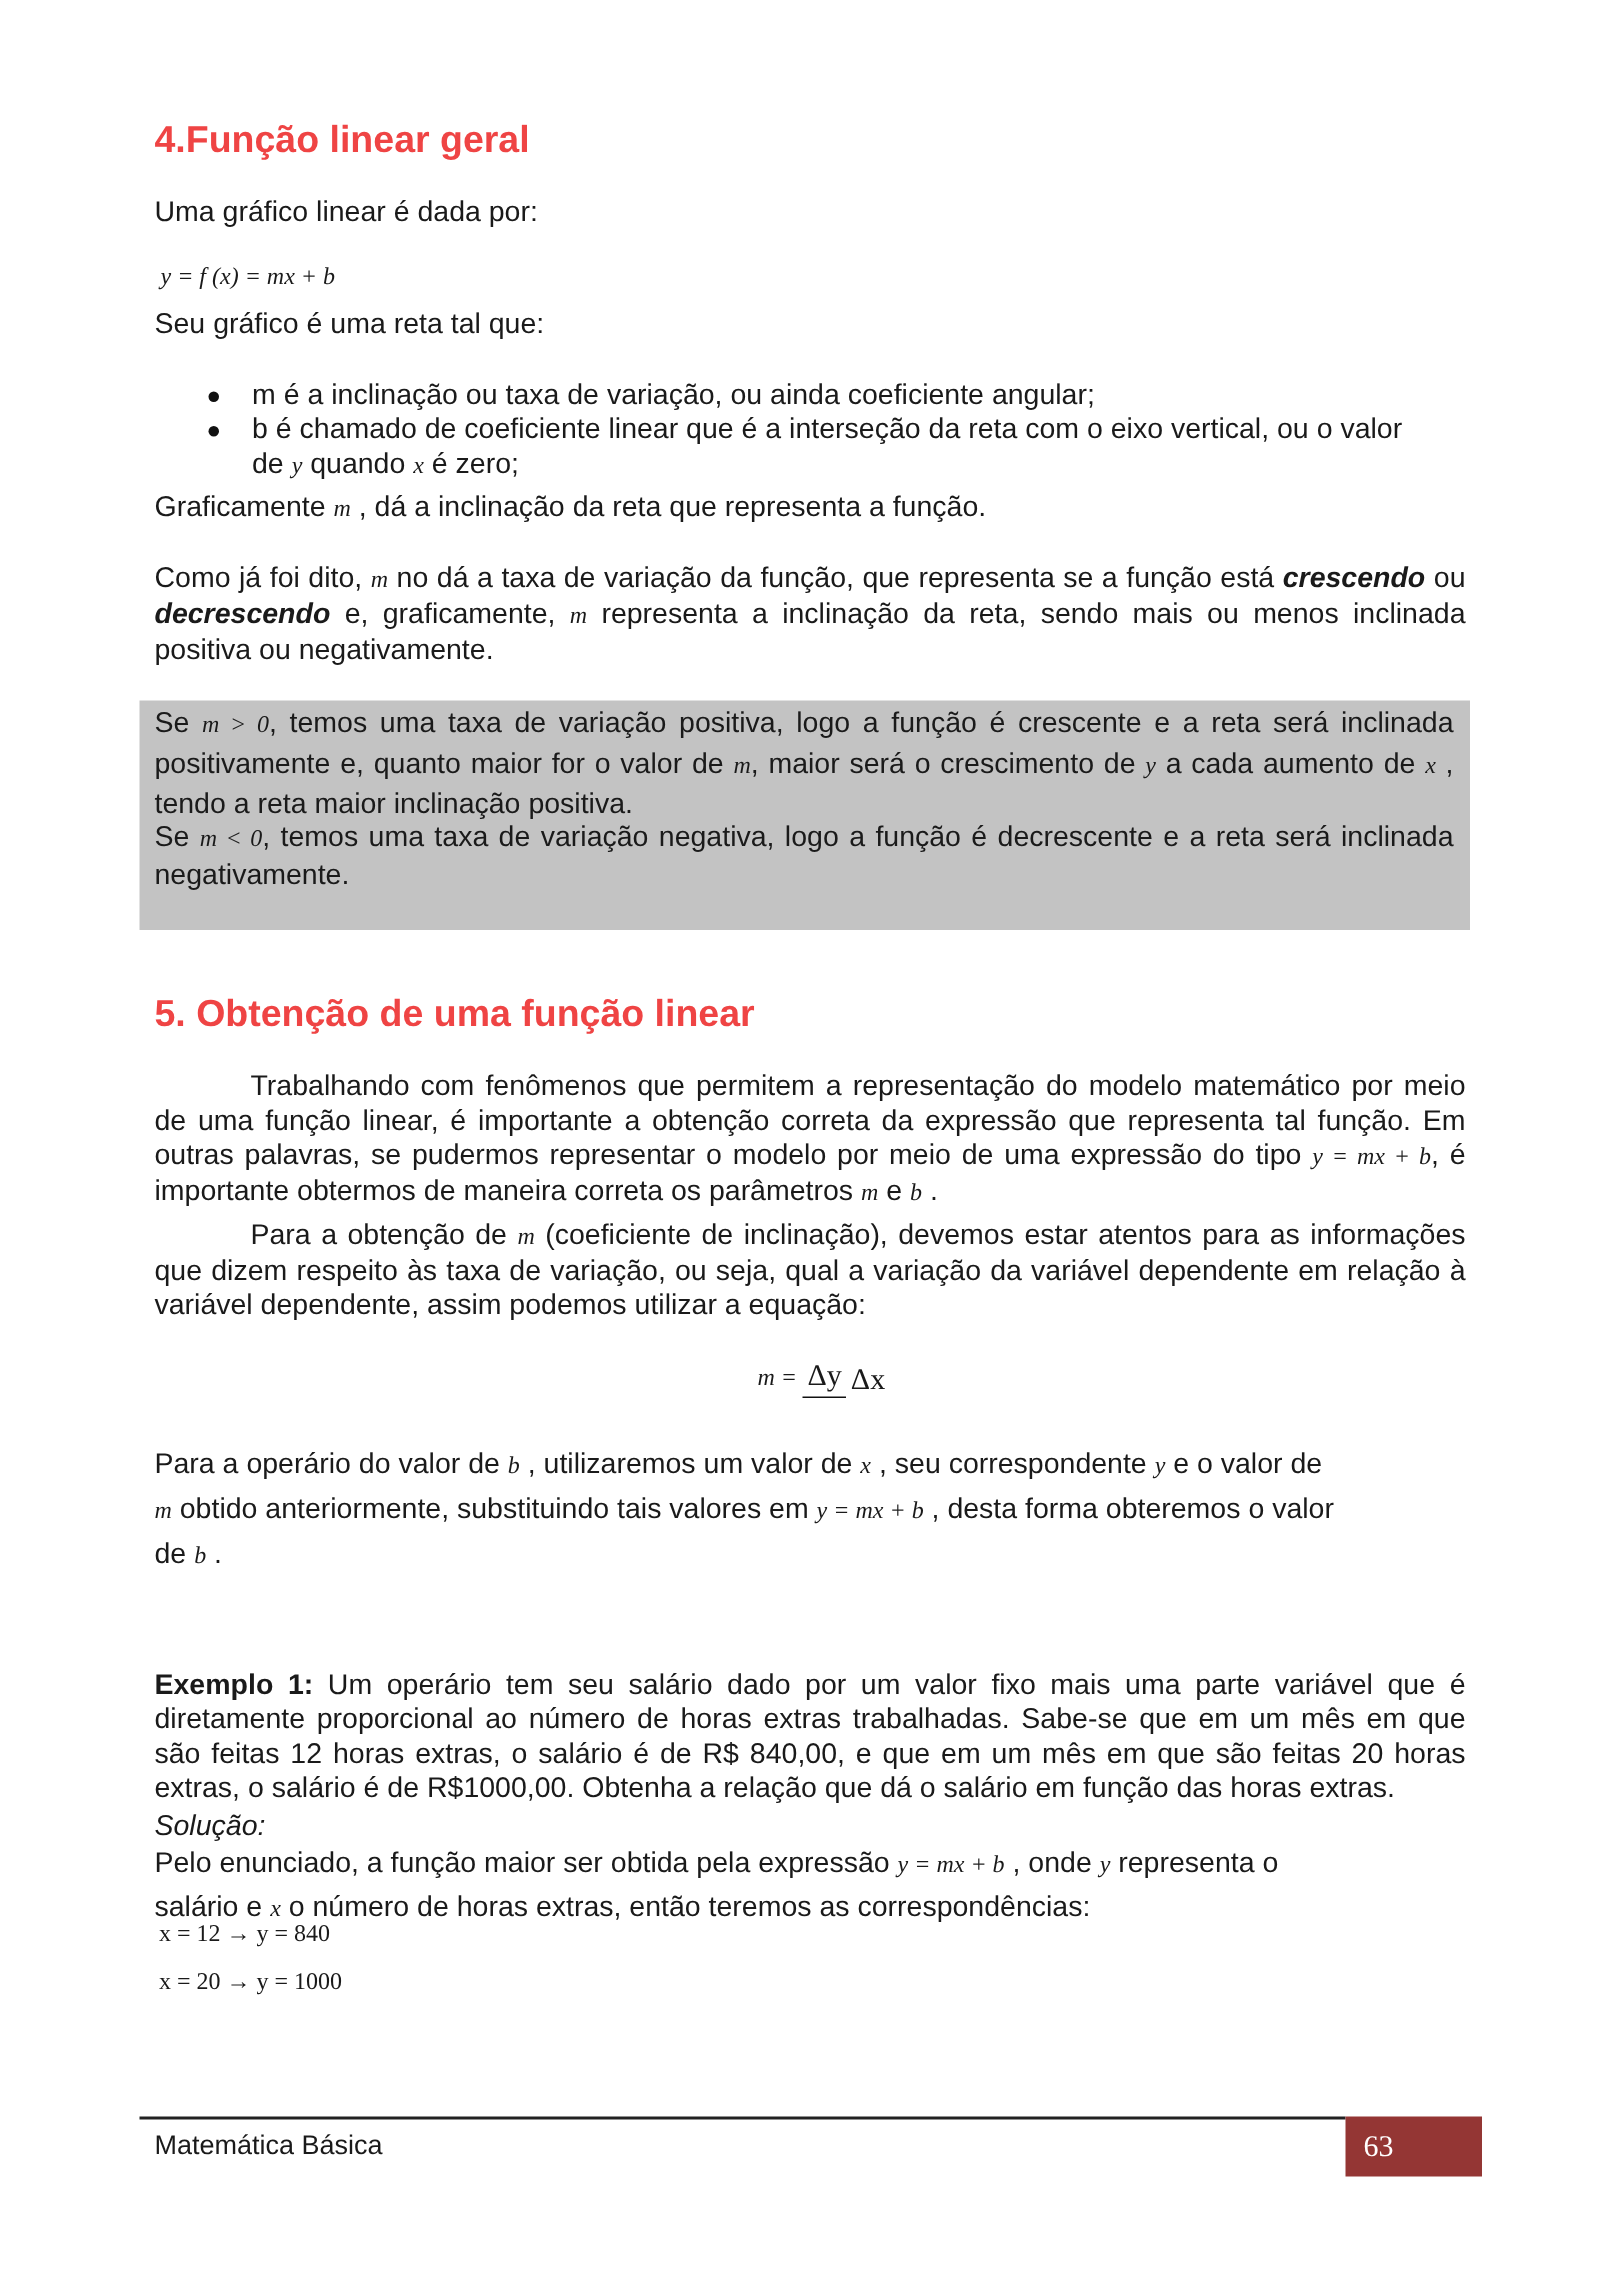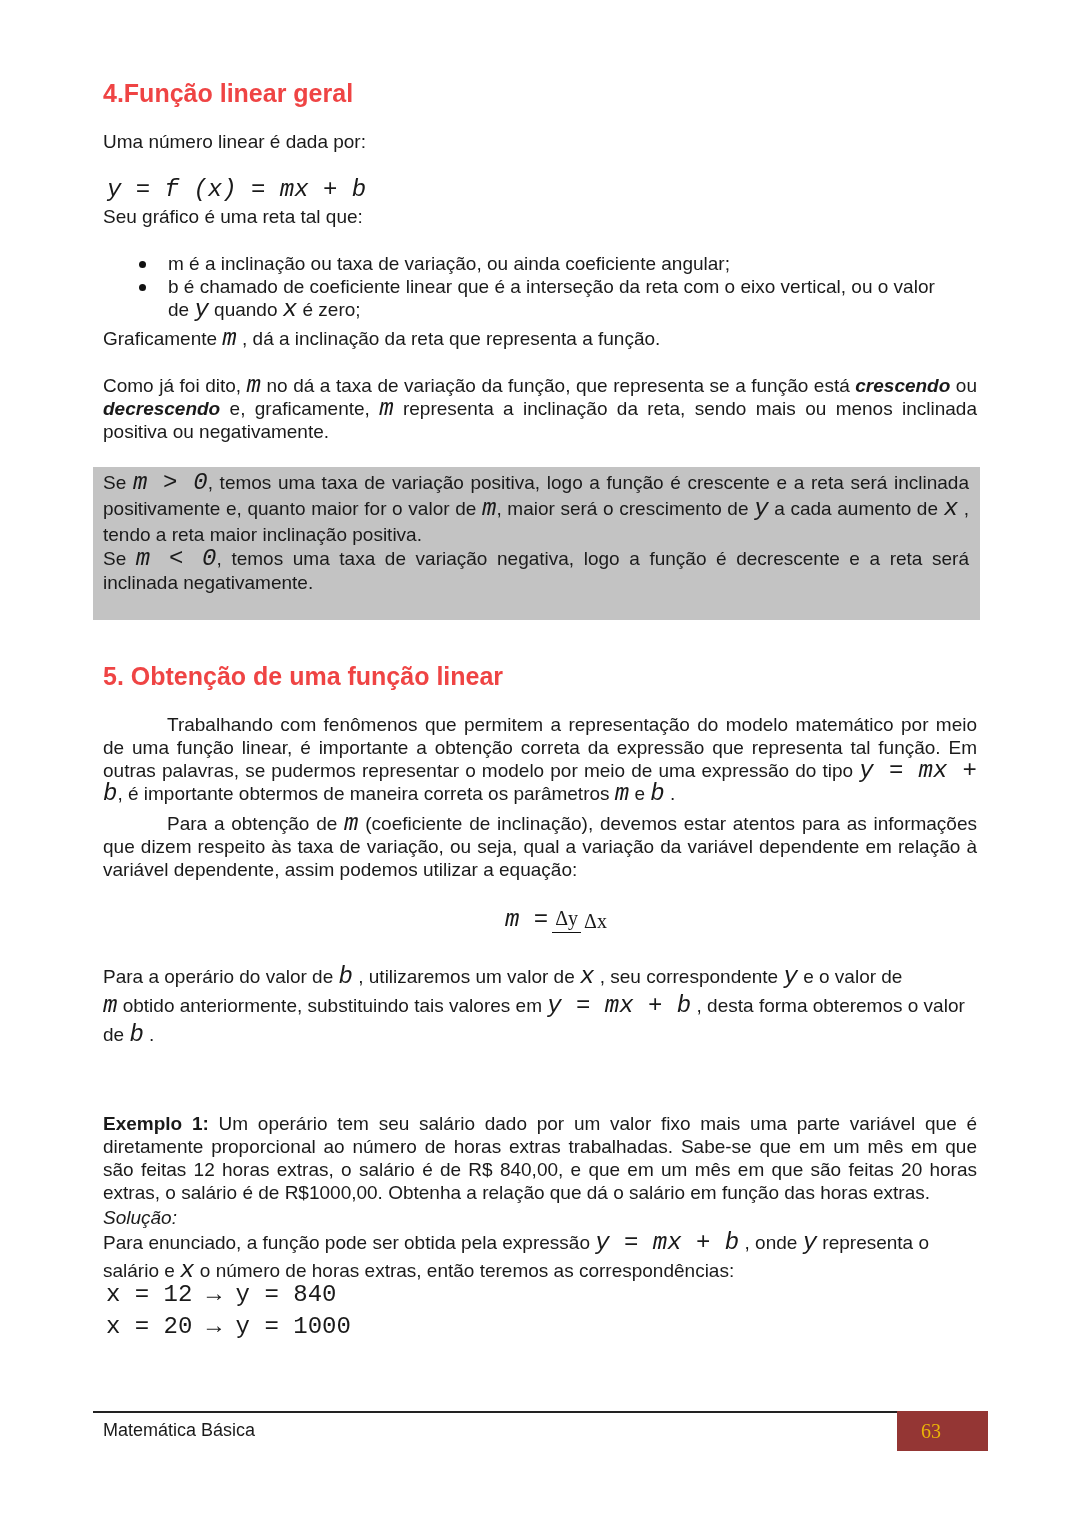--- a/index.html
+++ b/index.html
@@ -1,39 +1,39 @@
 <!DOCTYPE html>
 <html><head>
 <meta charset="utf-8">
 <style>
   html, body { margin: 0; padding: 0; background: #ffffff; }
   body { width: 1080px; height: 1527px; position: relative; font-family: "Liberation Sans", sans-serif; color: #1a1a1a; overflow: hidden; }
   .abs { position: absolute; }
   .p { font-size: 19px; line-height: 23px; margin: 0; }
   .just { text-align: justify; text-align-last: left; }
   .h { font-weight: bold; font-size: 25px; margin: 0; color: #ef4444; }
-  .m { font-family: Liberation Mono, monospace; font-style: italic; font-size: 24px; }
+  .m { font-family: Liberation Serif, serif; font-style: italic; font-size: 16px; }
   .mr { font-family: "Liberation Serif", serif; font-size: 20px; }
   .gray { background: #c3c3c3; }
   .bullet-list { list-style: none; margin: 0; padding: 0; }
   .bullet-list li { position: relative; padding-left: 65px; font-size: 19px; line-height: 23px; }
   .bullet-list li .dot { position: absolute; left: 36px; top: 9px; width: 7px; height: 7px; border-radius: 50%; background: #111; }
   .indent { text-indent: 64px; }
   .frac { display: inline-flex; flex-direction: row; align-items: center; vertical-align: middle; }
   .frac .num { border-bottom: 1px solid #111; padding: 0 3px 2px 3px; }
   .frac .den { padding: 3px 3px 0 3px; }
   .footer-line { position: absolute; left: 93px; top: 1411px; width: 804px; height: 2px; background: #222; }
-  .page-box { position: absolute; left: 897px; top: 1411px; width: 91px; height: 40px; background: #943634; color: #eab308; font-family: "Liberation Serif", serif; font-size: 20px; line-height: 40px; padding-left: 24px; box-sizing: border-box; }
+  .page-box { position: absolute; left: 897px; top: 1411px; width: 91px; height: 40px; background: #943634; color: #ffffff; font-family: "Liberation Serif", serif; font-size: 20px; line-height: 40px; padding-left: 12px; box-sizing: border-box; }
 </style>
 </head>
 <body>
 
 <h1 class="h abs" style="left:103px; top:79px;">4.Função linear geral</h1>
 
-<p class="p abs" style="left:103px; top:130px;">Uma número linear é dada por:</p>
+<p class="p abs" style="left:103px; top:130px;">Uma gráfico linear é dada por:</p>
 
 <div class="abs m" style="left:107px; top:176px;">y = f (x) = mx + b</div>
 
 <p class="p abs" style="left:103px; top:205px;">Seu gráfico é uma reta tal que:</p>
 
 <ul class="bullet-list abs" style="left:103px; top:252px; width:880px;">
   <li><span class="dot"></span><span>m é a inclinação ou taxa de variação, ou ainda coeficiente angular;</span></li>
   <li><span class="dot"></span><span>b é chamado de coeficiente linear que é a interseção da reta com o eixo vertical, ou o valor</span><br>
     <span>de </span><span class="m">y</span><span> quando </span><span class="m">x</span><span> é zero;</span>
   </li>
@@ -80,21 +80,21 @@
   <span>de </span><span class="m">b</span><span> .</span>
 </p>
 
 <p class="p just abs" style="left:103px; top:1068px; width:874px;margin-top:44px;">
   <b>Exemplo 1:</b><span> Um operário tem seu salário dado por um valor fixo mais uma parte variável que é diretamente proporcional ao número de horas extras trabalhadas. Sabe-se que em um mês em que são feitas 12 horas extras, o salário é de R$ 840,00, e que em um mês em que são feitas 20 horas extras, o salário é de R$1000,00. Obtenha a relação que dá o salário em função das horas extras.</span>
 </p>
 
 <p class="p abs" style="left:103px; top:1206px;"><i>Solução:</i></p>
 
 <p class="p abs" style="left:103px; top:1229px; width:874px; line-height:28px;">
-  <span>Para enunciado, a função pode ser obtida pela expressão </span><span class="m">y = mx + b</span><span> , onde </span><span class="m">y</span><span> representa o</span><br>
+  <span>Pelo enunciado, a função maior ser obtida pela expressão </span><span class="m">y = mx + b</span><span> , onde </span><span class="m">y</span><span> representa o</span><br>
   <span>salário e </span><span class="m">x</span><span> o número de horas extras, então teremos as correspondências:</span>
 </p>
 
 <div class="abs m" style="left:106px; top:1281px; font-style:normal;">x = 12 → y = 840</div>
 <div class="abs m" style="left:106px; top:1313px; font-style:normal;">x = 20 → y = 1000</div>
 
 <div class="footer-line"></div>
 <div class="abs" style="left:103px; top:1420px; font-size:18px;">Matemática Básica</div>
 <div class="page-box">63</div>
 

